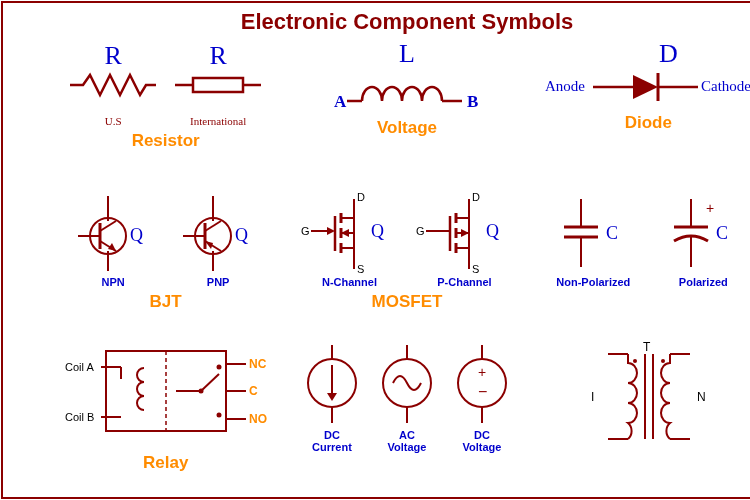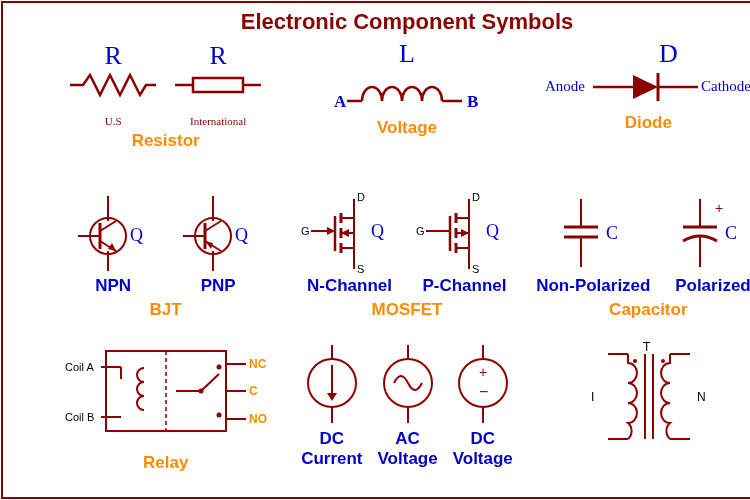--- a/index.html
+++ b/index.html
@@ -64,21 +64,21 @@
     font-family: "Times New Roman", serif;
   }
   .sub-label {
     color: #8B0000;
     font-size: 11px;
     font-family: "Times New Roman", serif;
     margin-top: 16px;
   }
   .sub-label-blue {
     color: #0000CC;
-    font-size: 17px;
+    font-size: 11px;
     font-weight: bold;
   }
   svg { display: block; }
 </style>
 </head>
 <body>
 
 <div class="container">
   <div class="title">Electronic Component Symbols</div>
   <div class="grid">
@@ -230,21 +230,20 @@
             <text x="50" y="22" fill="#8B0000" font-size="14">+</text>
             <line x1="35" y1="8" x2="35" y2="36" stroke="#8B0000" stroke-width="2"></line>
             <line x1="18" y1="36" x2="52" y2="36" stroke="#8B0000" stroke-width="3"></line>
             <path d="M18 50 Q35 40 52 50" stroke="#8B0000" stroke-width="3" fill="none"></path>
             <line x1="35" y1="45" x2="35" y2="76" stroke="#8B0000" stroke-width="2"></line>
             <text x="60" y="48" fill="#0000CC" font-size="18" font-family="Times New Roman">C</text>
           </svg>
           <span class="sub-label-blue">Polarized</span>
         </div>
       </div>
-      <div class="cat-label">Capacitor</div>
     </div>
 
     <div class="cell">
       <svg width="210" height="110">
         <rect x="45" y="12" width="120" height="80" stroke="#8B0000" stroke-width="2" fill="none"></rect>
         <line x1="105" y1="12" x2="105" y2="92" stroke="#8B0000" stroke-width="1.5" stroke-dasharray="4,3"></line>
         <text x="4" y="32" fill="#000" font-size="11">Coil A</text>
         <text x="4" y="82" fill="#000" font-size="11">Coil B</text>
         <line x1="40" y1="28" x2="60" y2="28" stroke="#8B0000" stroke-width="2"></line>
         <line x1="60" y1="28" x2="60" y2="40" stroke="#8B0000" stroke-width="2"></line>

